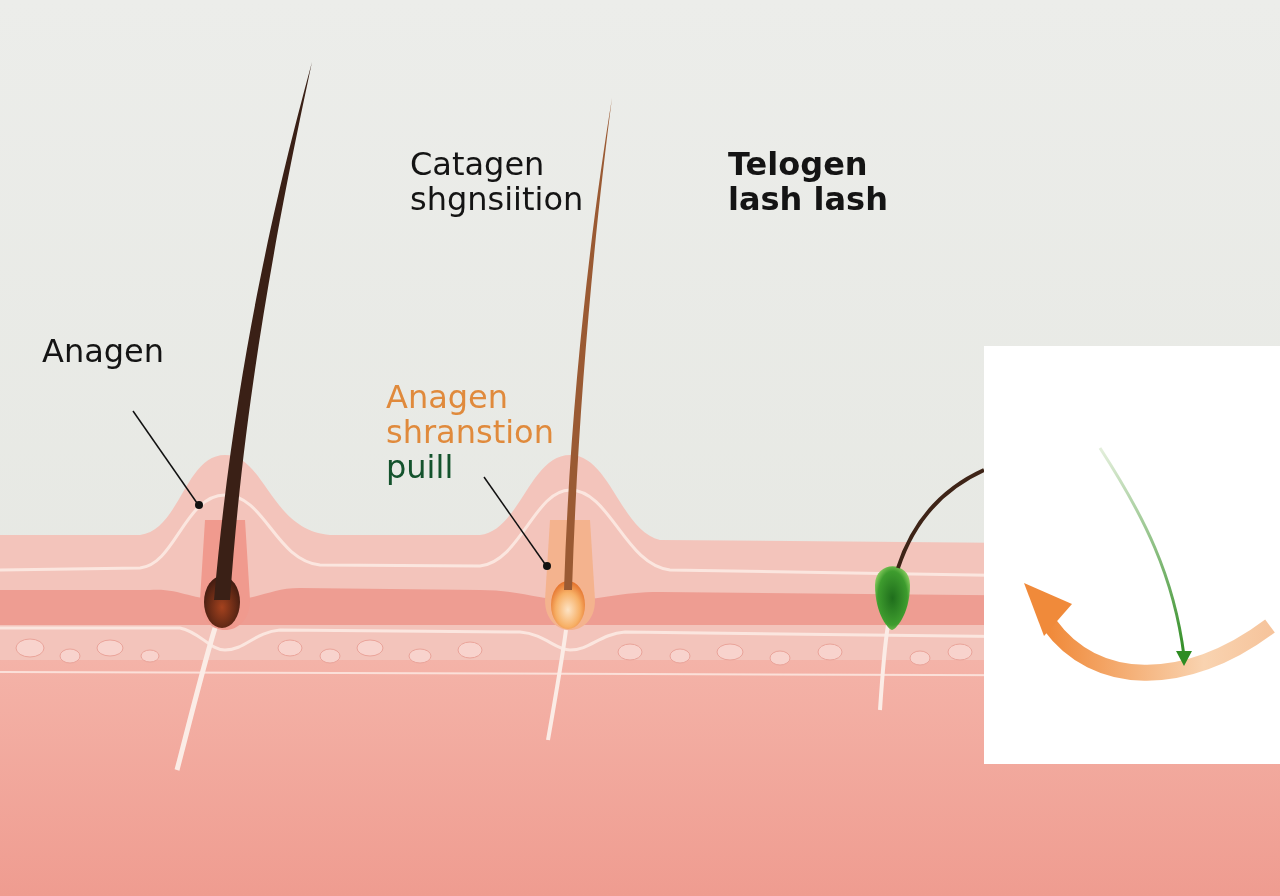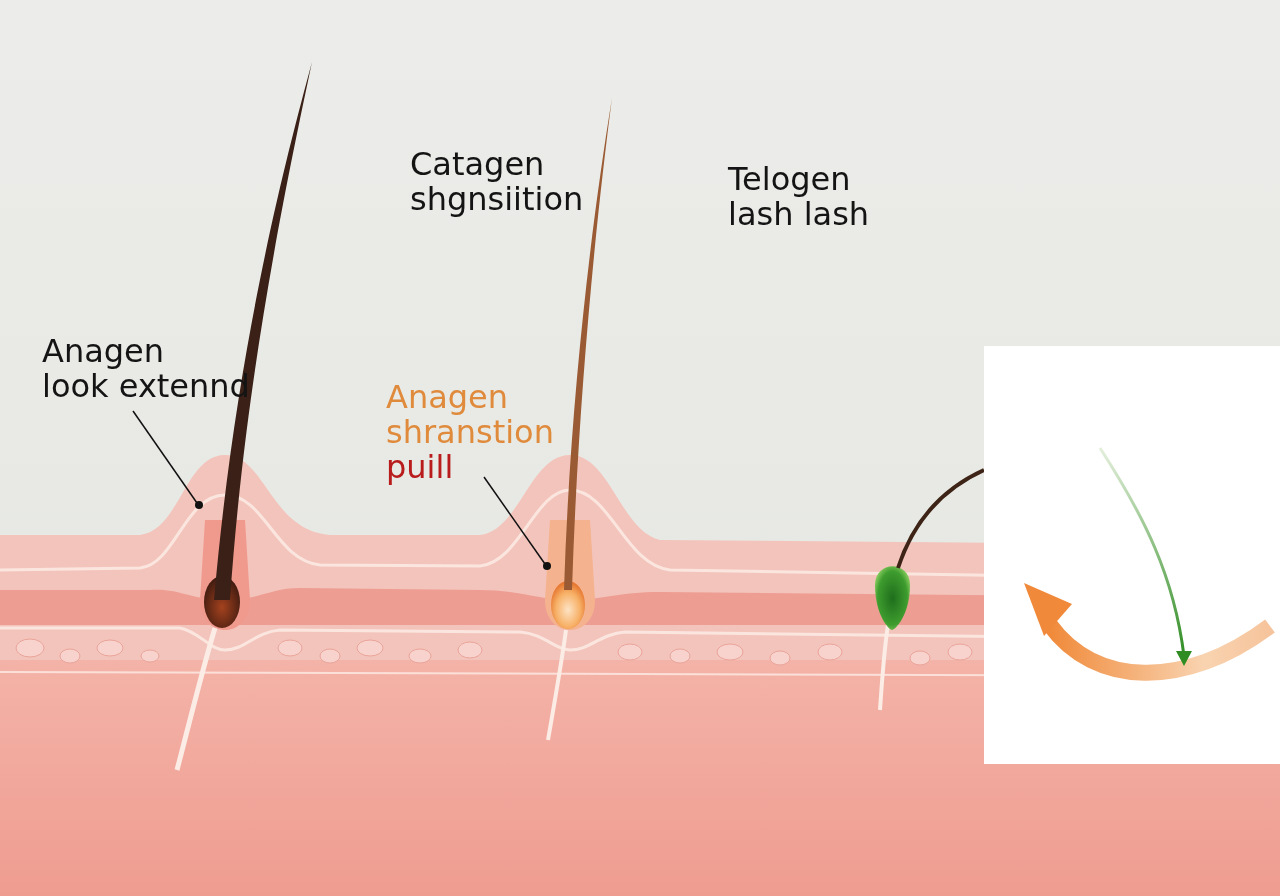--- a/index.html
+++ b/index.html
@@ -106,32 +106,31 @@
     <svg width="296" height="418" viewBox="0 0 296 418">
       <path d="M66,279 C110,340 200,345 286,280" fill="none" stroke="url(#cycleArrow)" stroke-width="16"></path>
       <polygon points="40,237 88,258 60,290" fill="#f08a3a"></polygon>
       <path d="M116,102 C160,170 190,230 200,310" fill="none" stroke="url(#shedArrow)" stroke-width="3"></path>
       <polygon points="192,305 208,305 200,320" fill="#2e8c22"></polygon>
     </svg>
   </div>
 
   <div class="label" style="left:42px; top:334px;">
     <span>Anagen</span>
-    <span>look extennd</span>
   </div>
 
   <div class="label" style="left:410px; top:147px;">
     <span>Catagen</span>
     <span>shgnsiition</span>
   </div>
 
-  <div class="label" style="left:728px; top:162px;">
+  <div class="label" style="left:728px; top:147px;font-weight:bold;">
     <span>Telogen</span>
     <span>lash lash</span>
   </div>
 
   <div class="label orange" style="left:386px; top:380px;">
     <span>Anagen</span>
     <span>shranstion</span>
-    <span style="color:#b91c1c;">puill</span>
+    <span style="color:#14532d;">puill</span>
   </div>
 
 </div>
 
 </body></html>

